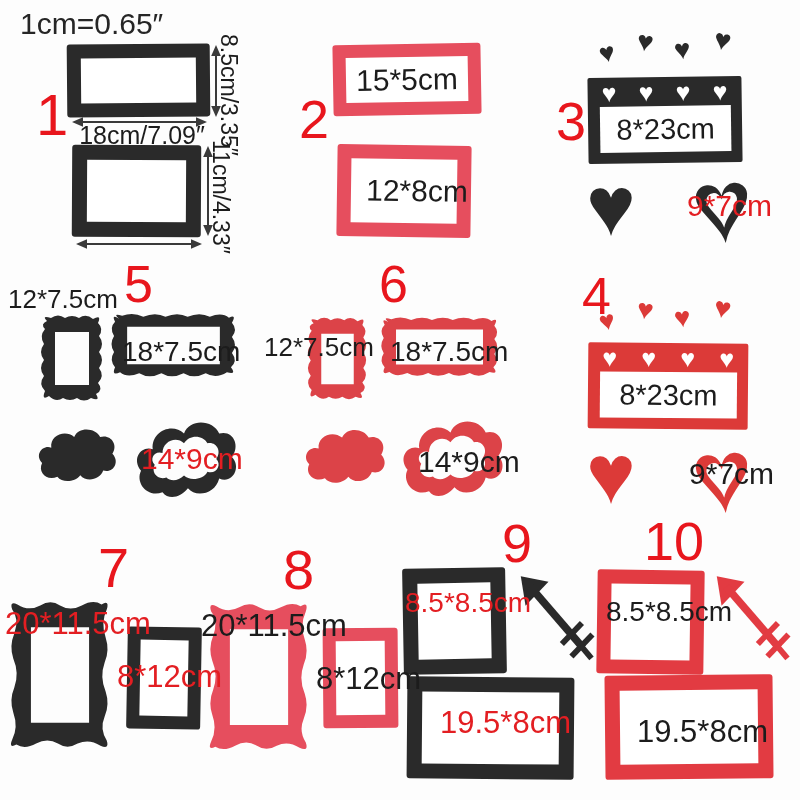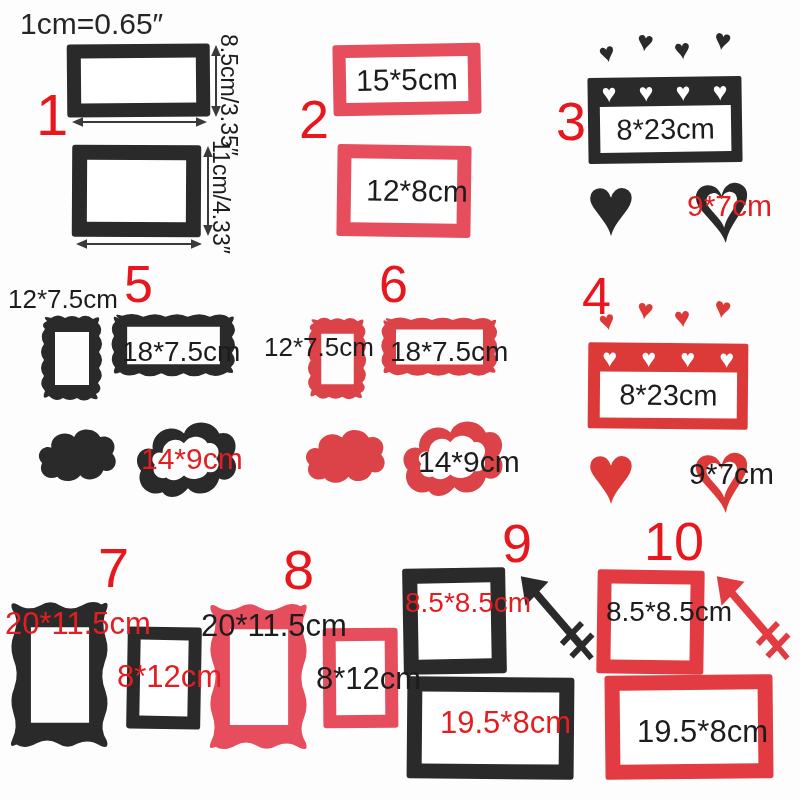--- a/index.html
+++ b/index.html
@@ -41,20 +41,21 @@
 
   <div class="fr blackf" style="left:67px;top:44px;width:143px;height:73px;border-width:14px;transform:rotate(-0.5deg);"></div>
 
   <svg class="meas" style="left:72px;top:116px;" width="135" height="12" viewBox="0 0 135 12">
     <g fill="#3a3a3a" stroke="#3a3a3a">
         <line x1="7" y1="6" x2="128" y2="6" stroke-width="2"></line>
     <path d="M0,6 L11,1.2 L11,10.8 Z" stroke="none"></path>
         <path d="M135,6 L124,1.2 L124,10.8 Z" stroke="none"></path>
       </g>
   </svg>
+  <span class="t ctr" style="left:78px;top:122px;width:128px;font-size:25px;">18cm/7.09″</span>
 
   <svg class="meas" style="left:210px;top:45px;" width="12" height="72" viewBox="0 0 12 72">
     <g fill="#3a3a3a" stroke="#3a3a3a">
         <line x1="6" y1="7" x2="6" y2="65" stroke-width="2"></line>
     <path d="M6,0 L1.2,11 L10.8,11 Z" stroke="none"></path>
         <path d="M6,72 L1.2,61 L10.8,61 Z" stroke="none"></path>
       </g>
   </svg>
   <span class="t vt" style="left:217px;top:34px;font-size:23px;">8.5cm/3.35″</span>
 

